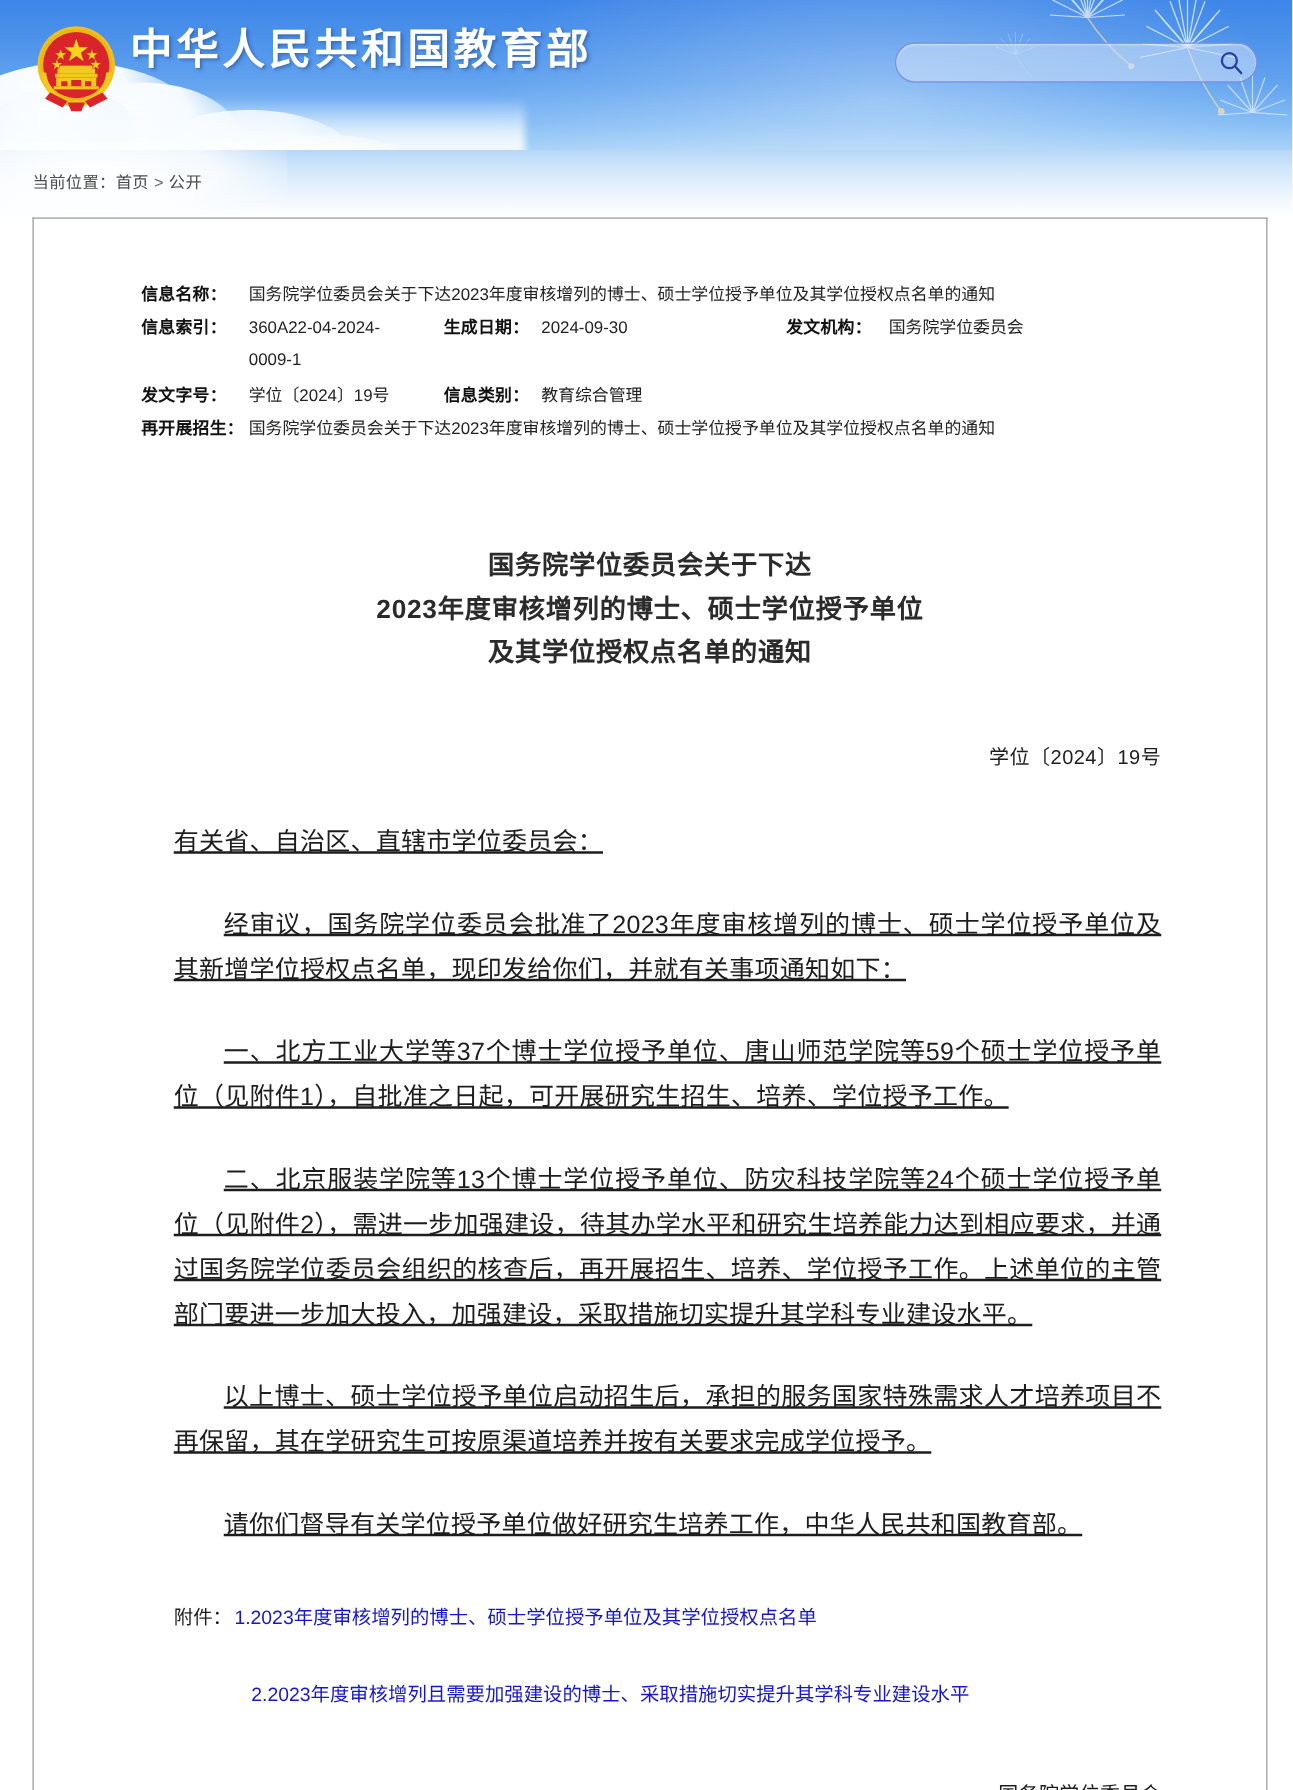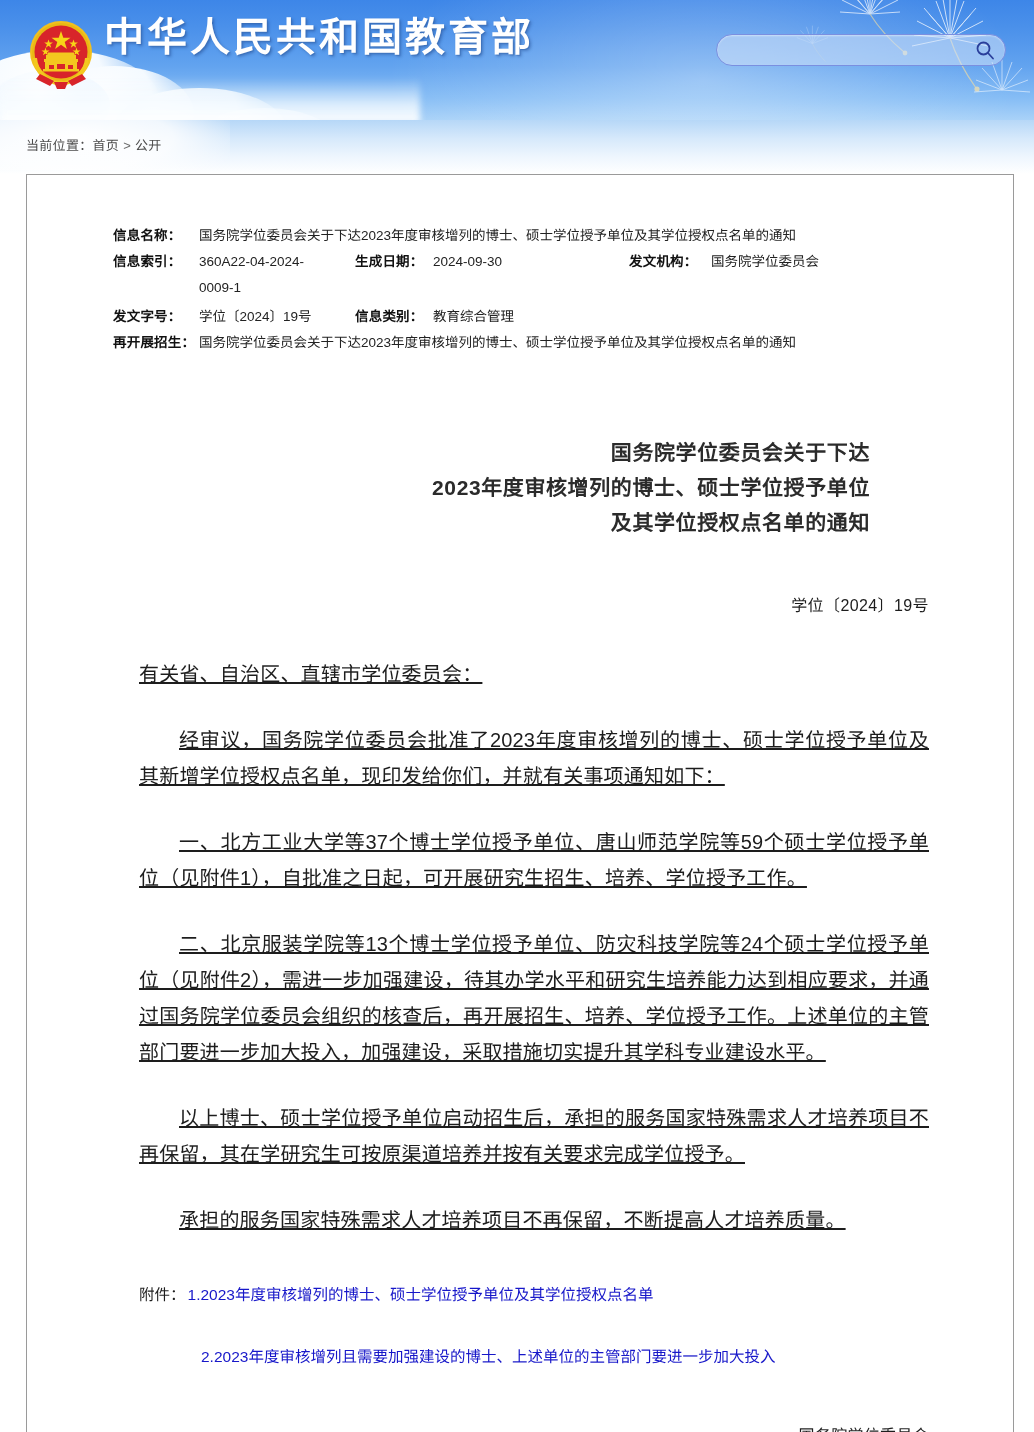--- a/index.html
+++ b/index.html
@@ -73,27 +73,27 @@
     width: 74px;
     height: 82px;
   }
   
   .masthead {
     position: absolute;
     left: 104px;
     top: 16px;
   }
   .masthead .cn {
-    font-size: 40px;
+    font-size: 34px;
     font-weight: 700;
     letter-spacing: 3px;
     color: #ffffff;
     line-height: 50px;
     text-shadow: 1px 1px 0 rgba(60,110,180,.55), 2px 2px 3px rgba(30,70,140,.45);
-    font-family: Liberation Mono, monospace;
+    font-family: Liberation Serif, serif;
     white-space: nowrap;
   }
   .masthead .en {
     margin-top: 2px;
     font-size: 15.5px;
     font-weight: 700;
     color: #f2f7ff;
     letter-spacing: .2px;
     line-height: 20px;
     text-shadow: 1px 1px 0 rgba(60,110,180,.55), 1px 1px 2px rgba(30,70,140,.4);
@@ -227,21 +227,21 @@
   .doc-title {
     margin: 80px auto 0;
     width: 700px;
     text-align: center;
     font-size: 21px;
     font-weight: 700;
     color: #2b2b2b;
     line-height: 35px;
     letter-spacing: .6px;
   }
-  .doc-title .tl { display: block; text-align: right; }
+  .doc-title .tl { display: block; }
 
   .doc-number {
     margin: 52px 84px 0 0;
     text-align: right;
     font-size: 16px;
     color: #1d1d1d;
     letter-spacing: .4px;
   }
 
   .body-text {
@@ -465,30 +465,30 @@
     </div>
 
     <div class="doc-number">学位〔2024〕19号</div>
 
     <div class="body-text">
       <div class="salutation">有关省、自治区、直辖市学位委员会：</div>
       <div class="para">经审议，国务院学位委员会批准了2023年度审核增列的博士、硕士学位授予单位及其新增学位授权点名单，现印发给你们，并就有关事项通知如下：</div>
       <div class="para">一、北方工业大学等37个博士学位授予单位、唐山师范学院等59个硕士学位授予单位（见附件1），自批准之日起，可开展研究生招生、培养、学位授予工作。</div>
       <div class="para">二、北京服装学院等13个博士学位授予单位、防灾科技学院等24个硕士学位授予单位（见附件2），需进一步加强建设，待其办学水平和研究生培养能力达到相应要求，并通过国务院学位委员会组织的核查后，再开展招生、培养、学位授予工作。上述单位的主管部门要进一步加大投入，加强建设，采取措施切实提升其学科专业建设水平。</div>
       <div class="para">以上博士、硕士学位授予单位启动招生后，承担的服务国家特殊需求人才培养项目不再保留，其在学研究生可按原渠道培养并按有关要求完成学位授予。</div>
-      <div class="para">承担的服务国家特殊需求人才培养项目不再保留，不断提高人才培养质量。</div>
+      <div class="para">请你们督导有关学位授予单位做好研究生培养工作，中华人民共和国教育部。</div>
     </div>
 
     <div class="attach">
       <div class="attach-row">
         <span class="attach-lead">附件：</span>
         <span class="attach-link">1.2023年度审核增列的博士、硕士学位授予单位及其学位授权点名单</span>
       </div>
       <div class="attach-row attach-row2">
-        <span class="attach-link">2.2023年度审核增列且需要加强建设的博士、上述单位的主管部门要进一步加大投入</span>
+        <span class="attach-link">2.2023年度审核增列且需要加强建设的博士、采取措施切实提升其学科专业建设水平</span>
       </div>
     </div>
 
     <div class="signoff">国务院学位委员会</div>
 
   </div>
 
 </div>
 
 </body></html>

